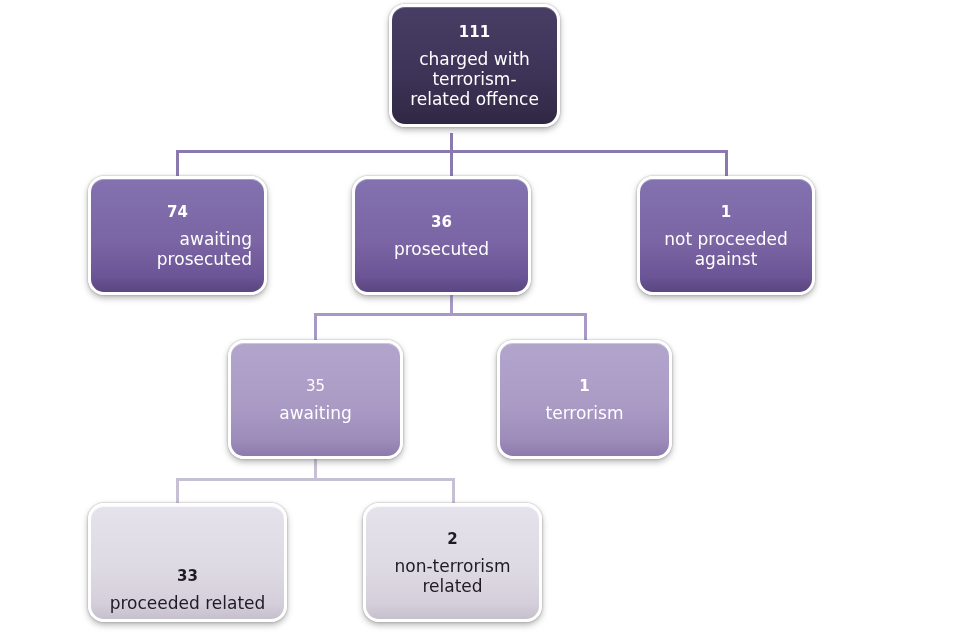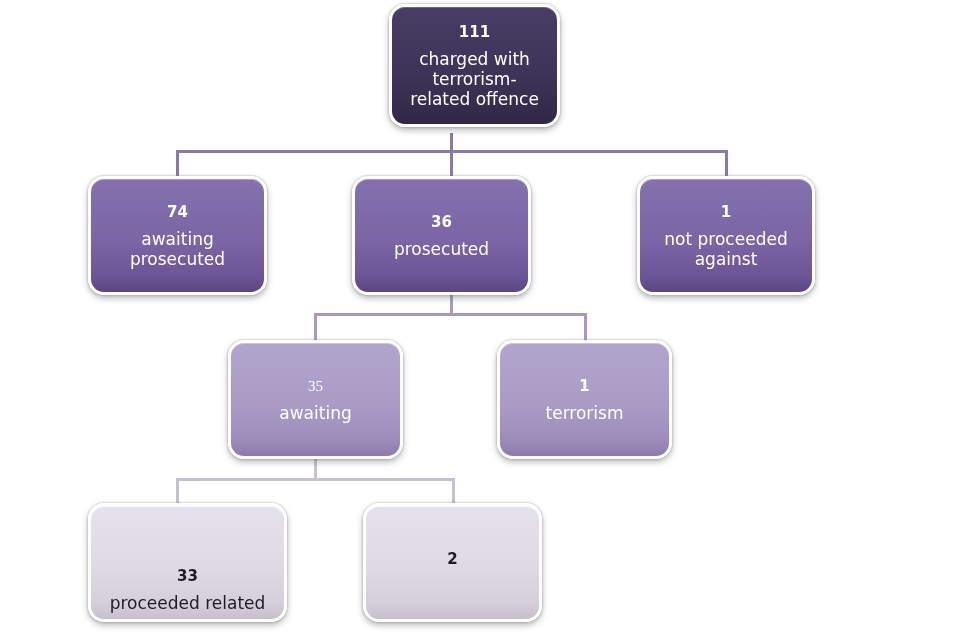--- a/index.html
+++ b/index.html
@@ -16,21 +16,21 @@
     box-sizing:border-box;
     border:3px solid #ffffff;
     border-radius:16px;
     display:flex;flex-direction:column;
     align-items:center;justify-content:center;
     text-align:center;
     padding:6px 12px;
     box-shadow:0 0 2px rgba(110,110,110,.65), 0 3px 6px rgba(90,90,90,.45);
   }
   .node .value{font-size:15px;font-weight:bold;margin-bottom:7px;line-height:19px;}
-  .node .value.regular{font-weight:normal;font-family:Liberation Serif, serif;}
+  .node .value.regular{font-weight:normal;}
   .node .label{font-size:17px;line-height:20px;}
   .lvl1{
     background:linear-gradient(#483d64 0%, #3e3458 55%, #352c4b 86%, #2f2742 100%);
     color:#ffffff;
     box-shadow:0 0 2px rgba(110,110,110,.65), 0 3px 6px rgba(90,90,90,.45),
                inset 0 1px 0 rgba(255,255,255,.22);
   }
   .lvl2{
     background:linear-gradient(#8372af 0%, #7b65a4 55%, #6b5596 86%, #5a4680 100%);
     color:#ffffff;
@@ -44,21 +44,21 @@
                inset 0 1px 0 rgba(255,255,255,.35);
   }
   .lvl4{
     background:linear-gradient(#e6e2eb 0%, #dedae3 55%, #d4cfda 86%, #c6c0cc 100%);
     color:#1e1b24;
     box-shadow:0 0 2px rgba(110,110,110,.65), 0 3px 6px rgba(90,90,90,.45),
                inset 0 1px 0 rgba(255,255,255,.8);
   }
   
   .pos-root      {left:365px;top:4px; width:171px;height:123px;margin-left:24px;}
-  .pos-awaiting  {left:88px; top:176px;width:179px;height:119px;}
+  .pos-awaiting  {left:88px; top:176px;width:179px;height:119px;text-align:right;}
   .pos-prosecuted{left:352px;top:176px;width:179px;height:119px;}
   .pos-notproc   {left:637px;top:176px;width:178px;height:119px;}
   .pos-convicted {left:228px;top:340px;width:175px;height:119px;}
   .pos-acquitted {left:497px;top:340px;width:175px;height:119px;}
   .pos-terr      {left:88px; top:503px;width:199px;height:119px;justify-content:flex-end;}
   .pos-nonterr   {left:363px;top:503px;width:179px;height:119px;}
   
   .conn{position:absolute;}
   .c1{background:#8a79ae;}
   .c2{background:#a898c6;}
@@ -122,15 +122,16 @@
     <div class="value">1</div>
     <div class="label">terrorism</div>
   </div>
 
   <div class="node lvl4 pos-terr">
     <div class="value">33</div>
     <div class="label">proceeded related</div>
   </div>
   <div class="node lvl4 pos-nonterr">
     <div class="value">2</div>
+    <div class="label">non-terrorism related</div>
   </div>
 
 </div>
 
 </body></html>

